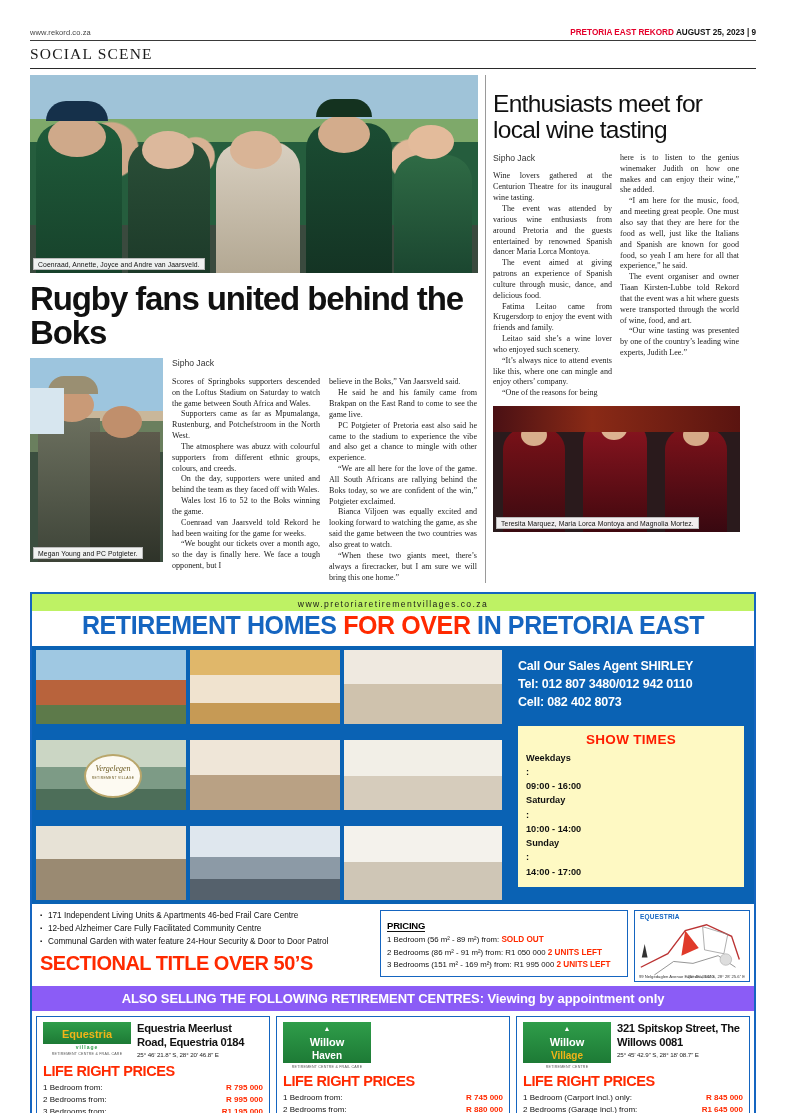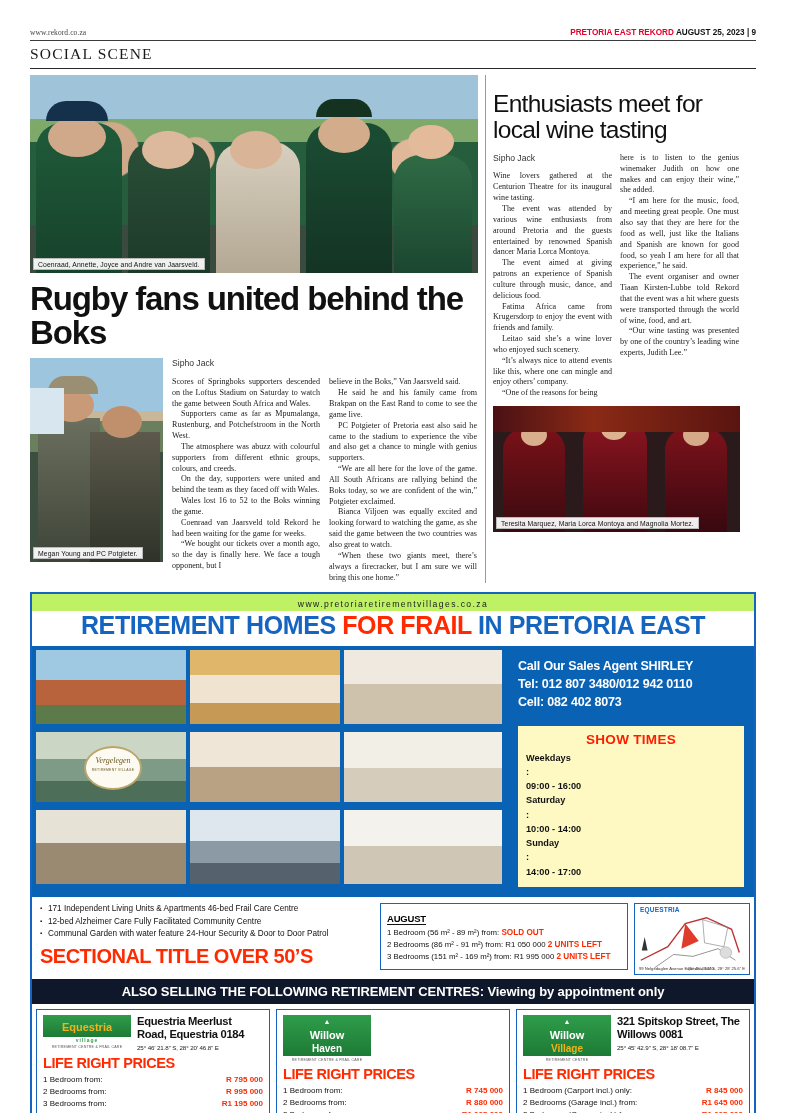--- a/index.html
+++ b/index.html
@@ -8,21 +8,21 @@
     background: #ffffff;
     font-family: "Liberation Sans", sans-serif;
     overflow: hidden;
     position: relative;
   }
   .page { width: 786px; height: 1113px; position: relative; padding: 0 30px; }
 
   
   .masthead { display: flex; justify-content: space-between; align-items: baseline;
               padding-top: 28px; padding-bottom: 3px; }
-  .mh-url { font-size: 7.5px; color: #444; letter-spacing: .1px; font-family: Liberation Serif, serif; }
+  .mh-url { font-size: 7.5px; color: #444; letter-spacing: .1px; }
   .mh-right { font-size: 8.2px; font-weight: bold; color: #111; white-space: nowrap; }
   .mh-right .red { color: #e4002b; }
   .rule { border-top: 1px solid #3a3a3a; }
   .section-band { font-family: "Liberation Serif", serif;
                   font-size: 15.5px; letter-spacing: 1.2px; color: #1a1a1a;
                   padding: 4px 0 5px; }
   .rule2 { border-top: 1.6px solid #2a2a2a; margin-bottom: 6px; }
 
   
   .edit-wrap { display: flex; gap: 0; }
@@ -80,21 +80,21 @@
 
   
   .advert { margin-top: 9px; border: 2px solid #1565c0; background:#fff; }
   .ad-urlbar { background:#bef264; text-align:center; font-size:8.6px; letter-spacing:1.4px;
                color:#1a1a1a; padding: 5px 0 2px; font-weight: 500; }
   .ad-title { text-align:center; font-weight:bold; font-size:25px; letter-spacing:-.4px;
               color:#1565c0; padding: 0 0 6px; }
   .ad-title .red { color:#ff2a00; }
   .ad-blue { background:#0a62b4; padding: 4px; display:flex; gap:4px; }
   .ad-gallery { width:470px; }
-  .grow { display:flex; gap:4px; margin-bottom:8px; }
+  .grow { display:flex; gap:4px; margin-bottom:16px; }
   .gimg { position:relative; overflow:hidden; }
 
   .ad-right { flex:1; color:#fff; padding: 8px 6px 6px 8px; }
   .ad-call { font-weight:bold; font-size:12.5px; line-height:1.42; letter-spacing:-.2px; }
   .showtimes { background:#fef9c3; color:#111; margin-top:14px; padding:6px 8px 8px; }
   .st-title { text-align:center; color:#ff1d00; font-weight:bold; font-size:13.5px;
               letter-spacing:.3px; margin-bottom:4px; }
   .st-row { display:flex; font-size:9.2px; font-weight:bold; line-height:1.55;flex-direction:column; }
   .st-d { width:62px; } .st-c { width:16px; } .st-t { }
 
@@ -113,21 +113,21 @@
   .pricing .prow b { color:#ff2a00; font-size:8.2px; }
   .mapbox { flex:1; border:1.4px solid #1565c0; height:72px; position:relative;
             overflow:hidden; background:#fff; }
   .map-label { position:absolute; top:2px; left:5px; font-size:6.5px; font-weight:bold;
                color:#1565c0; letter-spacing:.2px; }
   .map-addr { position:absolute; bottom:2px; left:4px; font-size:4.2px; color:#333; line-height:1.3; }
   .map-coord { position:absolute; bottom:2px; right:4px; font-size:4.2px; color:#333; line-height:1.3;
                text-align:right; }
 
   
-  .also-band { background:#0f172a; color:#fff; text-align:center; font-weight:bold;
+  .also-band { background:#8b5cf6; color:#fff; text-align:center; font-weight:bold;
                font-size:13px; padding:5px 0; letter-spacing:-.1px; }
   .centres { display:flex; gap:6px; padding:5px 4px; }
   .centre { flex:1; border:1.4px solid #1565c0; padding:5px 6px 4px; }
   .c-head { display:flex; gap:6px; align-items:flex-start; }
   .c-logo { width:88px; text-align:center; }
   .c-logo .lname { font-weight:bold; font-size:11px; line-height:1; }
   .c-sub { font-size:3.6px; letter-spacing:.2px; color:#555; margin-top:2px; }
   .c-addr { flex:1; font-weight:bold; font-size:11.2px; line-height:1.2; color:#111;
             letter-spacing:-.3px; }
   .c-gps { font-weight:normal; font-size:6.2px; color:#222; margin-top:2px; letter-spacing:-.1px; }
@@ -193,39 +193,39 @@
           <p>Supporters came as far as Mpumalanga, Rustenburg, and Potchefstroom in the North West.</p>
           <p>The atmosphere was abuzz with colourful supporters from different ethnic groups, colours, and creeds.</p>
           <p>On the day, supporters were united and behind the team as they faced off with Wales.</p>
           <p>Wales lost 16 to 52 to the Boks winning the game.</p>
           <p>Coenraad van Jaarsveld told Rekord he had been waiting for the game for weeks.</p>
           <p>“We bought our tickets over a month ago, so the day is finally here. We face a tough opponent, but I</p>
         </div>
         <div class="scol" style="width:148px;padding-top:19px;">
           <p class="first">believe in the Boks,” Van Jaarsveld said.</p>
           <p>He said he and his family came from Brakpan on the East Rand to come to see the game live.</p>
-          <p>PC Potgieter of Pretoria east also said he came to the stadium to experience the vibe and also get a chance to mingle with genius supporters.</p>
+          <p>PC Potgieter of Pretoria east also said he came to the stadium to experience the vibe and also get a chance to mingle with other experience.</p>
           <p>“We are all here for the love of the game. All South Africans are rallying behind the Boks today, so we are confident of the win,” Potgieter exclaimed.</p>
           <p>Bianca Viljoen was equally excited and looking forward to watching the game, as she said the game between the two countries was also great to watch.</p>
           <p>“When these two giants meet, there’s always a firecracker, but I am sure we will bring this one home.”</p>
         </div>
       </div>
     </div>
 
     <div class="edit-divider"></div>
 
     <div class="edit-right">
       <div class="wine-head">Enthusiasts meet for local wine tasting</div>
       <div class="wine-cols">
         <div class="scol" style="width:119px;">
           <div class="byline">Sipho Jack</div>
           <p class="first">Wine lovers gathered at the Centurion Theatre for its inaugural wine tasting.</p>
           <p>The event was attended by various wine enthusiasts from around Pretoria and the guests entertained by renowned Spanish dancer Maria Lorca Montoya.</p>
           <p>The event aimed at giving patrons an experience of Spanish culture through music, dance, and delicious food.</p>
-          <p>Fatima Africa came from Krugersdorp to enjoy the event with friends and family.</p>
+          <p>Fatima Leitao came from Krugersdorp to enjoy the event with friends and family.</p>
           <p>Leitao said she’s a wine lover who enjoyed such scenery.</p>
           <p>“It’s always nice to attend events like this, where one can mingle and enjoy others’ company.</p>
           <p>“One of the reasons for being</p>
         </div>
         <div class="scol" style="width:119px;">
           <p class="first">here is to listen to the genius winemaker Judith on how one makes and can enjoy their wine,” she added.</p>
           <p>“I am here for the music, food, and meeting great people. One must also say that they are here for the food as well, just like the Italians and Spanish are known for good food, so yeah I am here for all that experience,” he said.</p>
           <p>The event organiser and owner Tiaan Kirsten-Lubbe told Rekord that the event was a hit where guests were transported through the world of wine, food, and art.</p>
           <p>“Our wine tasting was presented by one of the country’s leading wine experts, Judith Lee.”</p>
         </div>
@@ -238,21 +238,21 @@
         <div style="position:absolute;left:108px;top:12px;width:26px;height:22px;border-radius:50%;background:#dcb290;"></div>
         <div style="position:absolute;left:190px;top:18px;width:26px;height:22px;border-radius:50%;background:#d6aa88;"></div>
         <div style="position:absolute;left:0;top:0;width:247px;height:26px;background:linear-gradient(90deg,#4a1014,#8a2a16 40%,#5a1410);"></div>
         <div class="cap">Teresita Marquez, Maria Lorca Montoya and Magnolia Mortez.</div>
       </div>
     </div>
   </div>
 
   <div class="advert">
     <div class="ad-urlbar">www.pretoriaretirementvillages.co.za</div>
-    <div class="ad-title"><span>RETIREMENT HOMES </span><span class="red">FOR FRAIL</span><span> IN PRETORIA EAST</span></div>
+    <div class="ad-title"><span>RETIREMENT HOMES </span><span class="red">FOR OVER</span><span> IN PRETORIA EAST</span></div>
 
     <div class="ad-blue">
       <div class="ad-gallery">
         <div class="grow">
           <div class="gimg" style="width:150px;height:74px;background:linear-gradient(180deg,#9fc8e2 0 40%,#b8633c 40% 74%,#5d7a4a 74% 100%);"></div>
           <div class="gimg" style="width:150px;height:74px;background:linear-gradient(180deg,#e0b76a 0 34%,#f0e3cf 34% 72%,#c69a55 72% 100%);"></div>
           <div class="gimg" style="width:158px;height:74px;background:linear-gradient(180deg,#efe9e0 0 46%,#cfc2ad 46% 100%);"></div>
         </div>
         <div class="grow">
           <div class="gimg" style="width:150px;height:70px;background:linear-gradient(180deg,#cbd6c4 0 38%,#7d9b86 38% 70%,#4d6e59 70% 100%);">
@@ -300,21 +300,21 @@
       <div class="feat-left">
         <ul>
           <li>171 Independent Living Units &amp; Apartments 46-bed Frail Care Centre</li>
           <li>12-bed Alzheimer Care Fully Facilitated Community Centre</li>
           <li>Communal Garden with water feature 24-Hour Security &amp; Door to Door Patrol</li>
         </ul>
         <div class="sectional">SECTIONAL TITLE OVER 50’S</div>
       </div>
 
       <div class="pricing">
-        <h4>AUGUST</h4>
+        <h4>PRICING</h4>
         <div class="prow">
           <span>1 Bedroom (56 m² - 89 m²) from:</span>
           <b>SOLD OUT</b>
         </div>
         <div class="prow">
           <span>2 Bedrooms (86 m² - 91 m²) from: R1 050 000</span>
           <b>2 UNITS LEFT</b>
         </div>
         <div class="prow">
           <span>3 Bedrooms (151 m² - 169 m²) from: R1 995 000</span>

